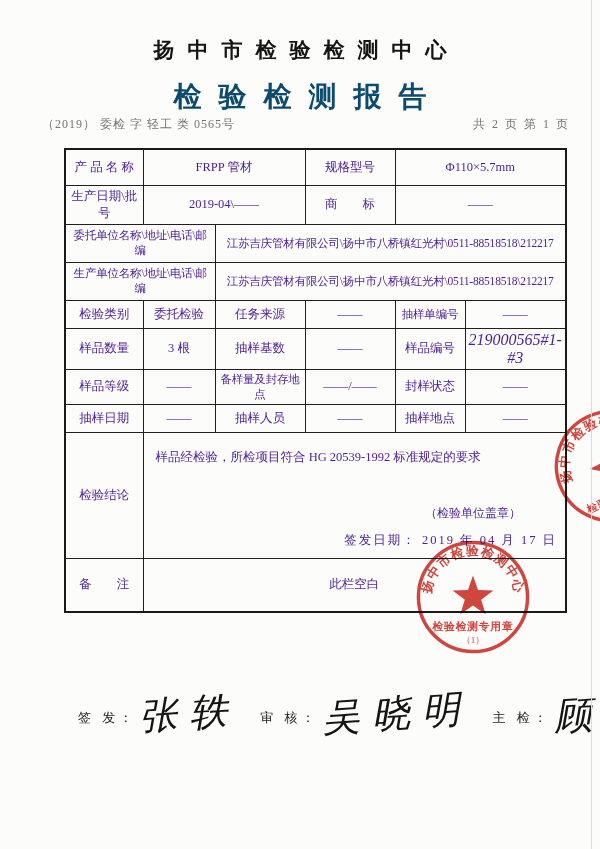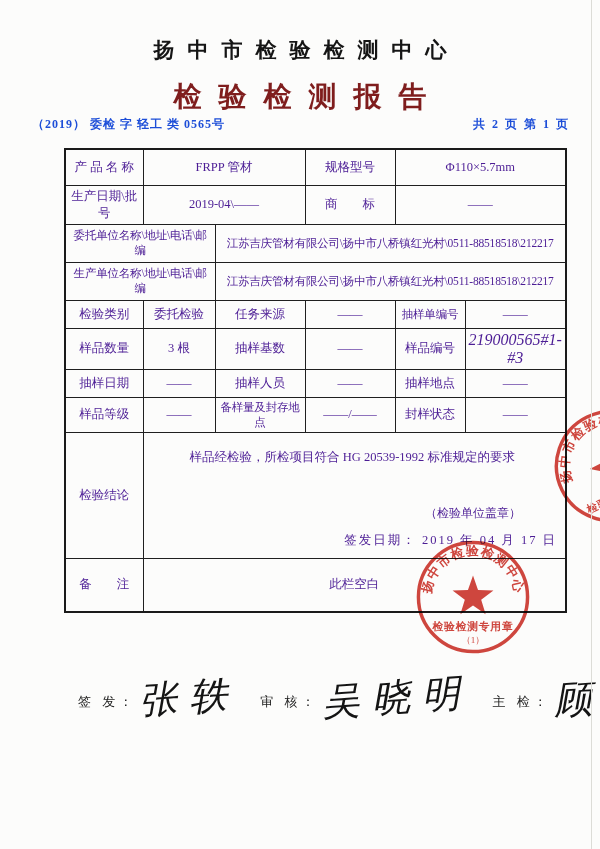--- a/index.html
+++ b/index.html
@@ -10,27 +10,27 @@
   }
   .scan-edge{position:absolute;top:0;bottom:0;right:8px;width:1px;background:#dcdcd7;}
 
   
   .org-title{
     position:absolute;top:36px;left:0;right:0;text-align:center;
     font-size:21px;font-weight:bold;letter-spacing:13px;text-indent:13px;color:#151515;
   }
   .report-title{
     position:absolute;top:78px;left:0;right:0;text-align:center;
-    font-size:28px;font-weight:bold;letter-spacing:17px;text-indent:17px;color:#7f1d1d;
+    font-size:28px;font-weight:bold;letter-spacing:17px;text-indent:17px;color:#0c4a6e;
   }
   .doc-row{
     position:absolute;top:116px;left:0;right:0;
     display:flex;justify-content:space-between;
-    padding:0 30px 0 32px;box-sizing:border-box;
-    font-size:12px;color:#1d4ed8;font-weight:bold;
+    padding:0 30px 0 42px;box-sizing:border-box;
+    font-size:12px;color:#737373;
   }
   .doc-no{letter-spacing:1px;}
   .page-info{letter-spacing:2px;}
 
   
   table.report{
     position:absolute;left:64px;top:148px;width:501px;
     border-collapse:collapse;table-layout:fixed;
     font-size:12.5px;color:#4c1d95;
   }
@@ -39,27 +39,27 @@
     border:1.5px solid #1f1f1f;
     text-align:center;vertical-align:middle;
     padding:2px 3px;overflow:hidden;
   }
   tr.h36{height:36px}tr.h30{height:30px}tr.h38{height:38px}tr.h28{height:28px}
   tr.h26{height:26px}tr.h52{height:52px}tr.h126{height:126px}tr.h45{height:54px}
   td.ta-l{text-align:left;padding-left:11px;}
   td.small, span.small{font-size:11.5px;letter-spacing:-0.2px;}
   td.tiny{font-size:16px;font-style:italic;}
   td.conclusion-cell{position:relative;vertical-align:top;}
-  .conclusion-text{position:absolute;left:12px;top:16px;right:16px;text-align:center;}
+  .conclusion-text{position:absolute;left:12px;top:16px;right:16px;text-align:left;}
   .seal-note{position:absolute;right:44px;top:72px;font-size:12px;}
   .issue-date{position:absolute;right:8px;bottom:9px;font-size:12.5px;letter-spacing:2px;}
 
   
   .sig-row{
-    position:absolute;left:78px;top:678px;right:20px;
+    position:absolute;left:78px;top:694px;right:20px;
     display:flex;align-items:center;
   }
   .sig-label{font-size:13px;letter-spacing:4px;color:#222;white-space:nowrap;}
   .sig-name{
     font-size:38px;color:#141414;white-space:nowrap;
     letter-spacing:12px;line-height:1;
     transform:rotate(-4deg) skewX(-14deg);
     margin:0 18px 10px 6px;
   }
 
@@ -125,33 +125,33 @@
       </tr>
       <tr class="h30">
         <td>样品数量</td>
         <td>3 根</td>
         <td>抽样基数</td>
         <td>——</td>
         <td>样品编号</td>
         <td class="tiny">219000565#1-#3</td>
       </tr>
       <tr class="h28">
+        <td>样品等级</td>
+        <td>——</td>
+        <td class="small">备样量及封存地点</td>
+        <td>——/——</td>
+        <td>封样状态</td>
+        <td>——</td>
+      </tr>
+      <tr class="h28">
         <td>抽样日期</td>
         <td>——</td>
         <td>抽样人员</td>
         <td>——</td>
         <td>抽样地点</td>
-        <td>——</td>
-      </tr>
-      <tr class="h28">
-        <td>样品等级</td>
-        <td>——</td>
-        <td class="small">备样量及封存地点</td>
-        <td>——/——</td>
-        <td>封样状态</td>
         <td>——</td>
       </tr>
       <tr class="h126">
         <td>检验结论</td>
         <td colspan="5" class="conclusion-cell">
           <span class="conclusion-text">样品经检验，所检项目符合 HG 20539-1992 标准规定的要求</span>
           <span class="seal-note">（检验单位盖章）</span>
           <span class="issue-date">签发日期：  2019 年 04 月 17 日</span>
         </td>
       </tr>

